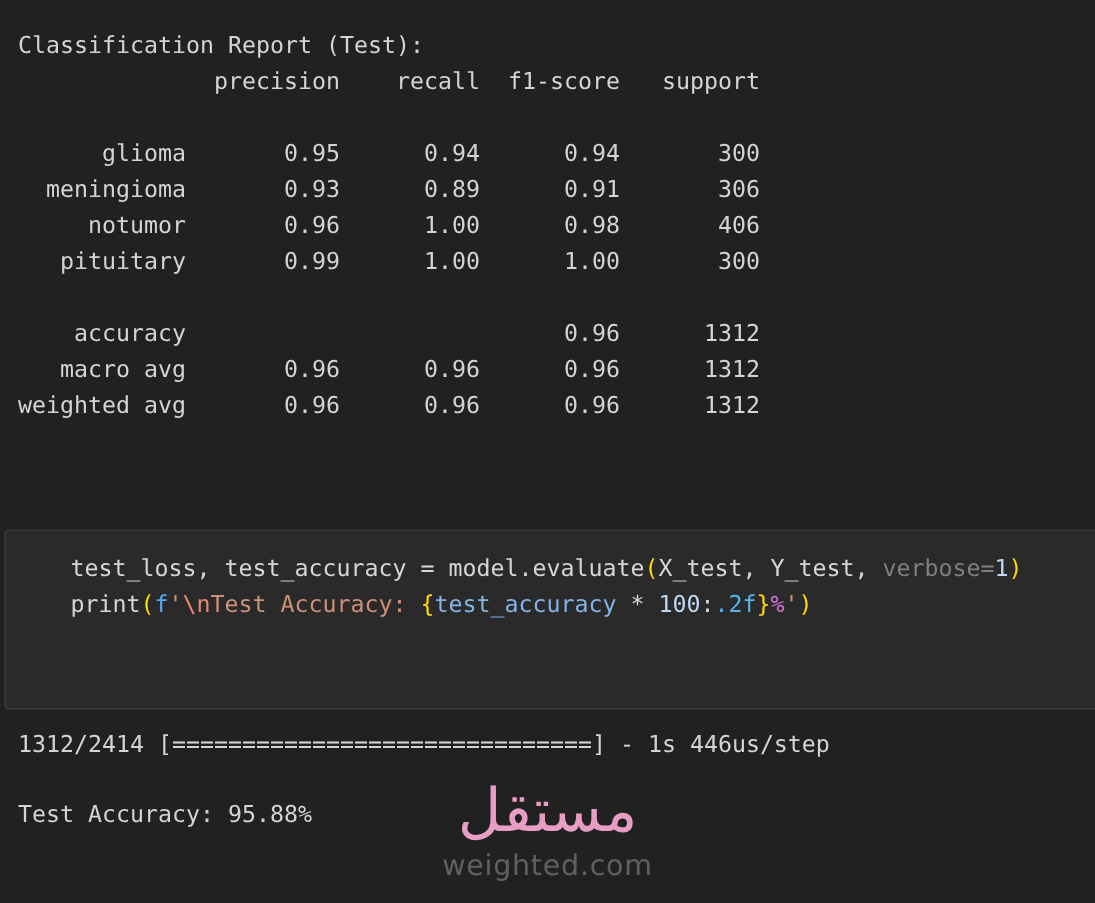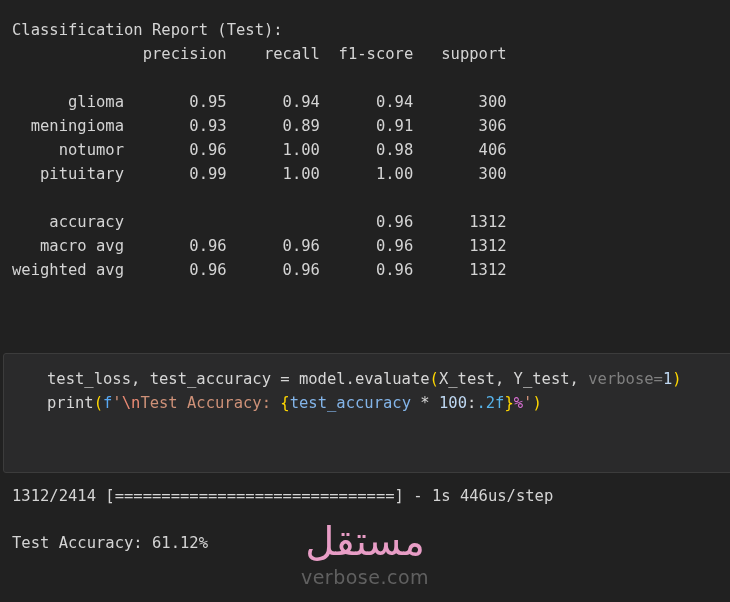--- a/index.html
+++ b/index.html
@@ -89,20 +89,20 @@
     accuracy                           0.96      1312
    macro avg       0.96      0.96      0.96      1312
 weighted avg       0.96      0.96      0.96      1312</pre>
 
   <div class="code-cell">
     <pre id="code" class="code"><div class="code-line"><span style="color: rgb(214, 214, 214);">test_loss, test_accuracy = model.evaluate</span><span style="color: rgb(255, 215, 0);">(</span><span style="color: rgb(214, 214, 214);">X_test, Y_test, </span><span style="color: rgb(127, 127, 127);">verbose=</span><span style="color: rgb(191, 216, 242);">1</span><span style="color: rgb(255, 215, 0);">)</span></div><div class="code-line"><span style="color: rgb(214, 214, 214);">print</span><span style="color: rgb(255, 215, 0);">(</span><span style="color: rgb(88, 169, 245);">f</span><span style="color: rgb(206, 145, 120);">'</span><span style="color: rgb(234, 138, 116);">\n</span><span style="color: rgb(206, 145, 120);">Test Accuracy: </span><span style="color: rgb(255, 215, 0);">{</span><span style="color: rgb(131, 180, 232);">test_accuracy </span><span style="color: rgb(214, 214, 214);">* </span><span style="color: rgb(191, 216, 242);">100</span><span style="color: rgb(214, 214, 214);">:</span><span style="color: rgb(87, 178, 232);">.2f</span><span style="color: rgb(255, 215, 0);">}</span><span style="color: rgb(218, 112, 214);">%</span><span style="color: rgb(206, 145, 120);">'</span><span style="color: rgb(255, 215, 0);">)</span></div></pre>
   </div>
 
   <pre class="out-line progress">1312/2414 [==============================] - 1s 446us/step</pre>
 
-  <pre class="out-line accuracy">Test Accuracy: 61.12%</pre>
+  <pre class="out-line accuracy">Test Accuracy: 95.88%</pre>
 
   <div class="watermark">
     <div class="wm-ar">مستقل</div>
-    <div class="wm-en">verbose.com</div>
+    <div class="wm-en">weighted.com</div>
   </div>
 
 </div>
 
 </body></html>

